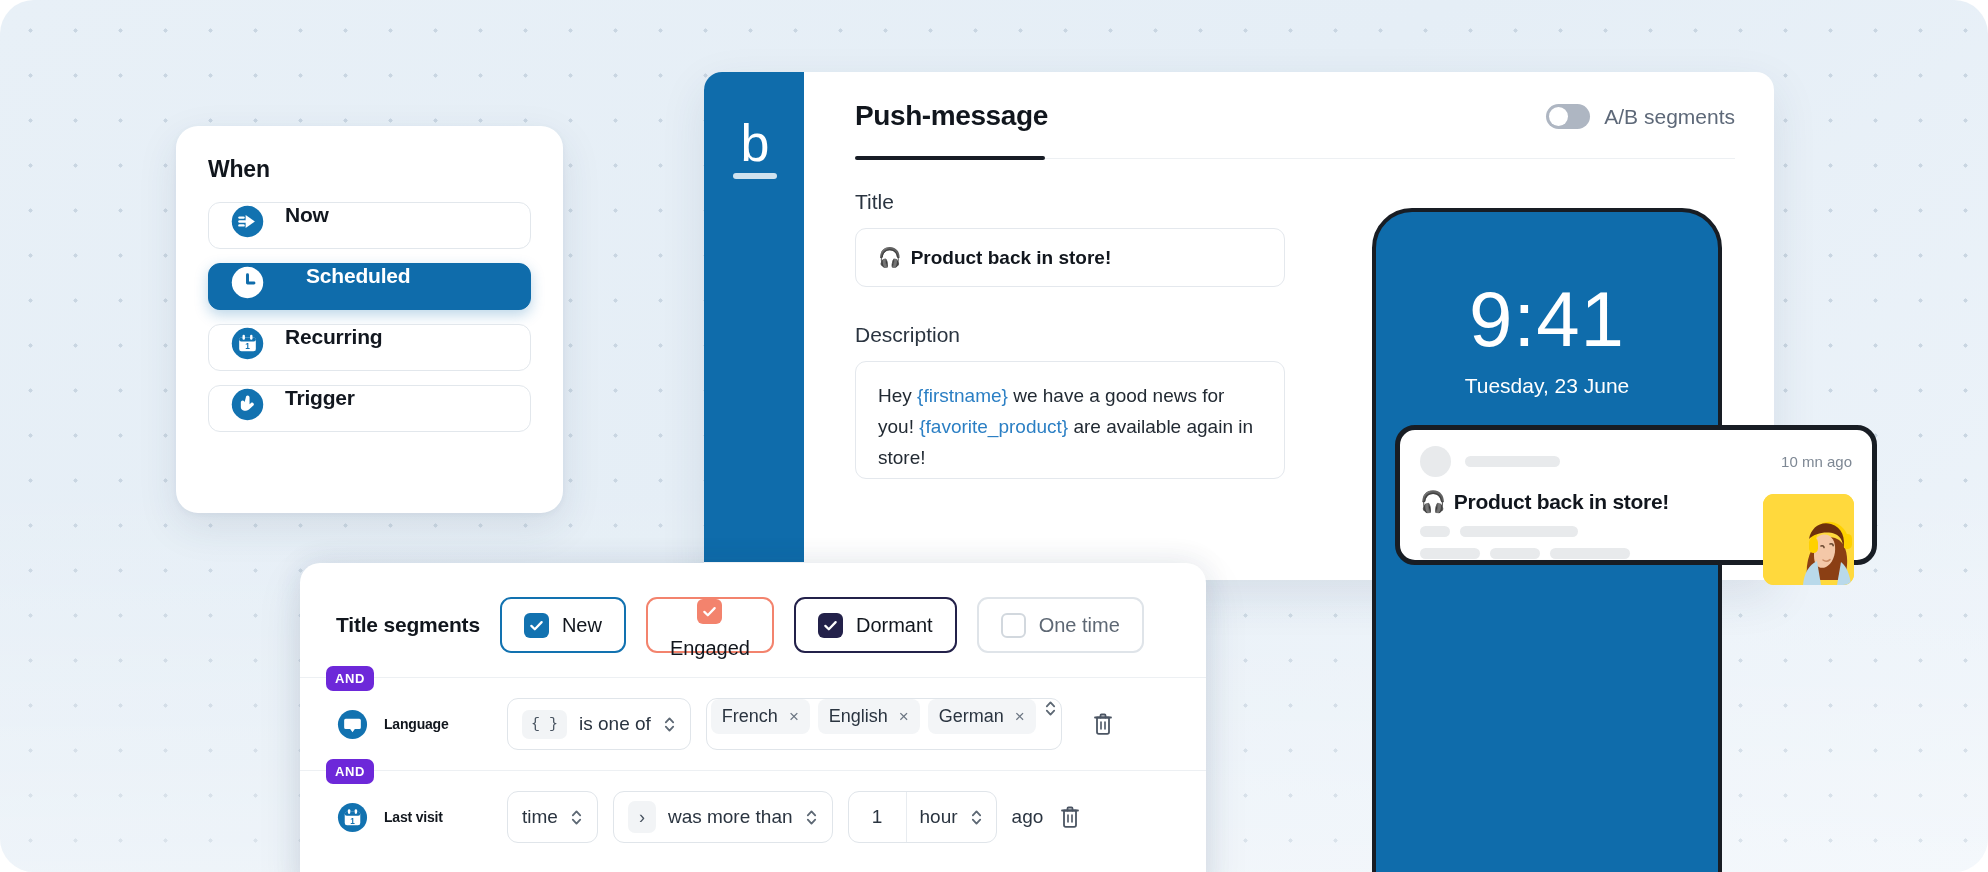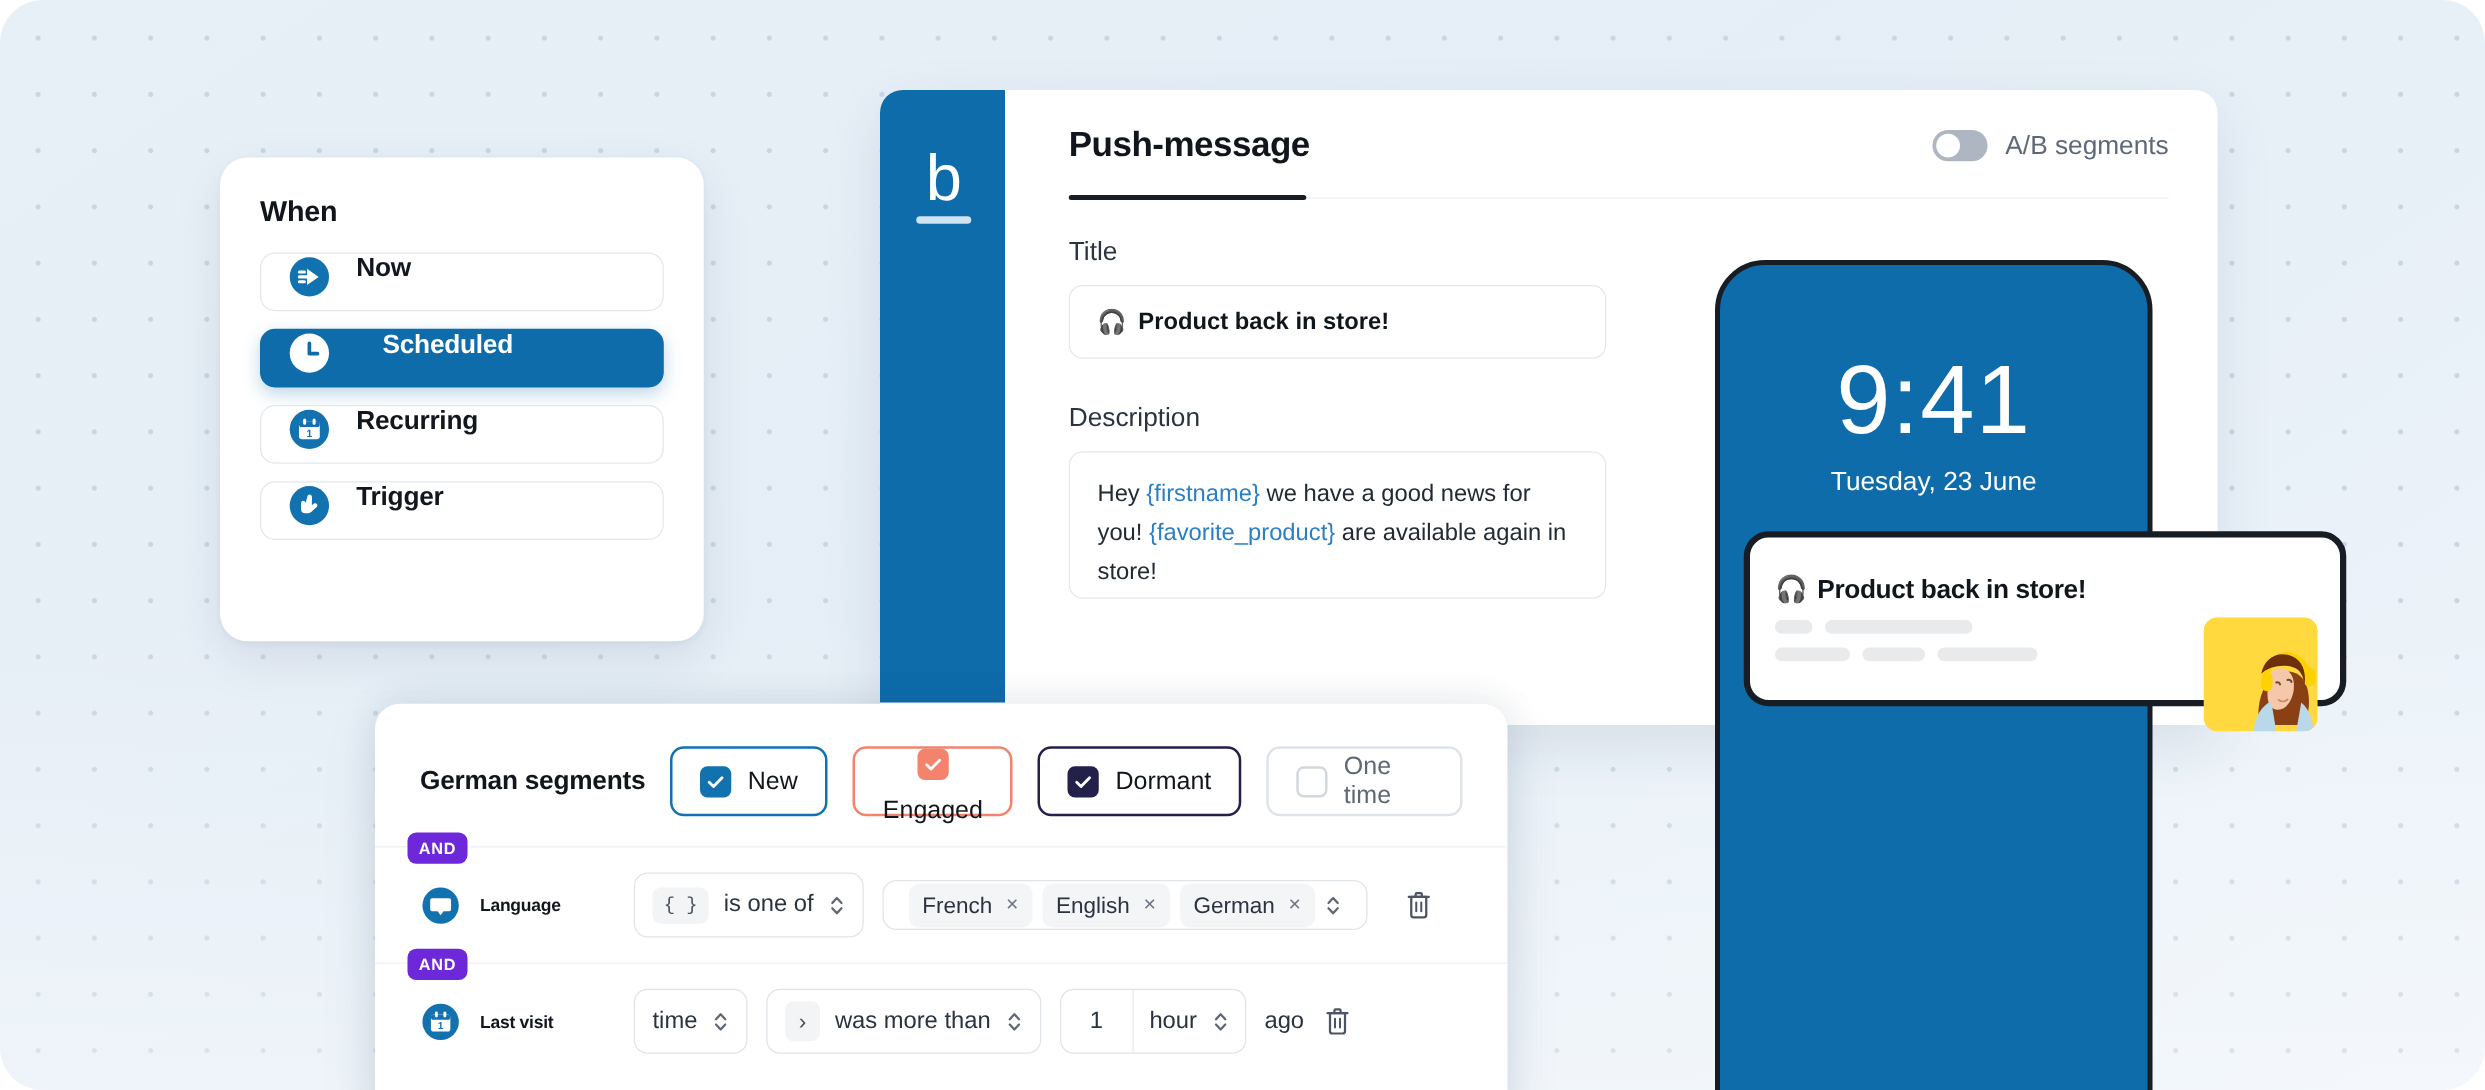--- a/index.html
+++ b/index.html
@@ -207,22 +207,22 @@
     background: #f2f4f6; border-radius: 7px;
     font-size: 15px; color: #47525f;
     padding: 7px 9px; line-height: 1; font-family: "Liberation Mono", monospace;
   }
   .pre-arrow {
     background: #f2f4f6; border-radius: 7px;
     font-size: 18px; color: #47525f; padding: 7px 11px; line-height: 1;
   }
   .caret { width: 13px; height: 19px; flex: 0 0 13px; }
   .tagbox {
-    display: flex; align-items: center; gap: 8px;
-    height: 40px; padding: 0 20px;
+    display: flex; align-items: flex-start; gap: 8px;
+    height: 52px; padding: 0 4px;
     border: 1px solid #e0e5ea; border-radius: 11px; background: #fff;
   }
   .tag {
     display: flex; align-items: center; gap: 11px;
     background: #f3f5f7; border-radius: 8px;
     padding: 7px 11px; font-size: 18px; color: #2a3440;
     cursor: pointer;
   }
   .tag .x { color: #6c7683; font-size: 17px; }
   .numbox {
@@ -371,20 +371,25 @@
       <span>again in store!</span>
     </div>
   </div>
 
   <div class="phone">
     <div class="clock">9:41</div>
     <div class="clock-date">Tuesday,  23 June</div>
   </div>
 
   <div class="notif">
+    <div class="notif-top">
+      <div class="avatar-sk"></div>
+      <div class="sk" style="width:95px;"></div>
+      <div class="notif-time">10 mn ago</div>
+    </div>
     <div class="notif-title">
       <span>🎧</span>
       <span>Product back in store!</span>
     </div>
     <div class="notif-lines">
       <div class="line-group">
         <div class="sk" style="width:30px;"></div>
         <div class="sk" style="width:118px;"></div>
       </div>
       <div class="line-group">
@@ -409,21 +414,21 @@
           <path d="M78 68 c6 5 9 13 10 23 l-14 0 z" fill="#b9d9ea"></path>
           <path d="M72 40 c6 2 9 9 8 17 c3-13-1-24-12-27 c-11-3-20 4-22 15 c6-6 18-8 26-5 z" fill="#6e2f0d"></path>
         </g>
       </svg>
     </div>
   </div>
 
   <div class="seg-card">
 
     <div class="seg-row">
-      <div class="seg-title">German segments</div>
+      <div class="seg-title">Title segments</div>
 
       <div class="chip c-blue">
         <span class="cbox on">
           <svg viewBox="0 0 16 16">
               <path d="M2.5 8.4 L6.2 12 L13.5 4.4" stroke="#fff" stroke-width="2.4" fill="none" stroke-linecap="round" stroke-linejoin="round"></path>
             </svg>
         </span>
         <span class="cap">New</span>
       </div>
 

